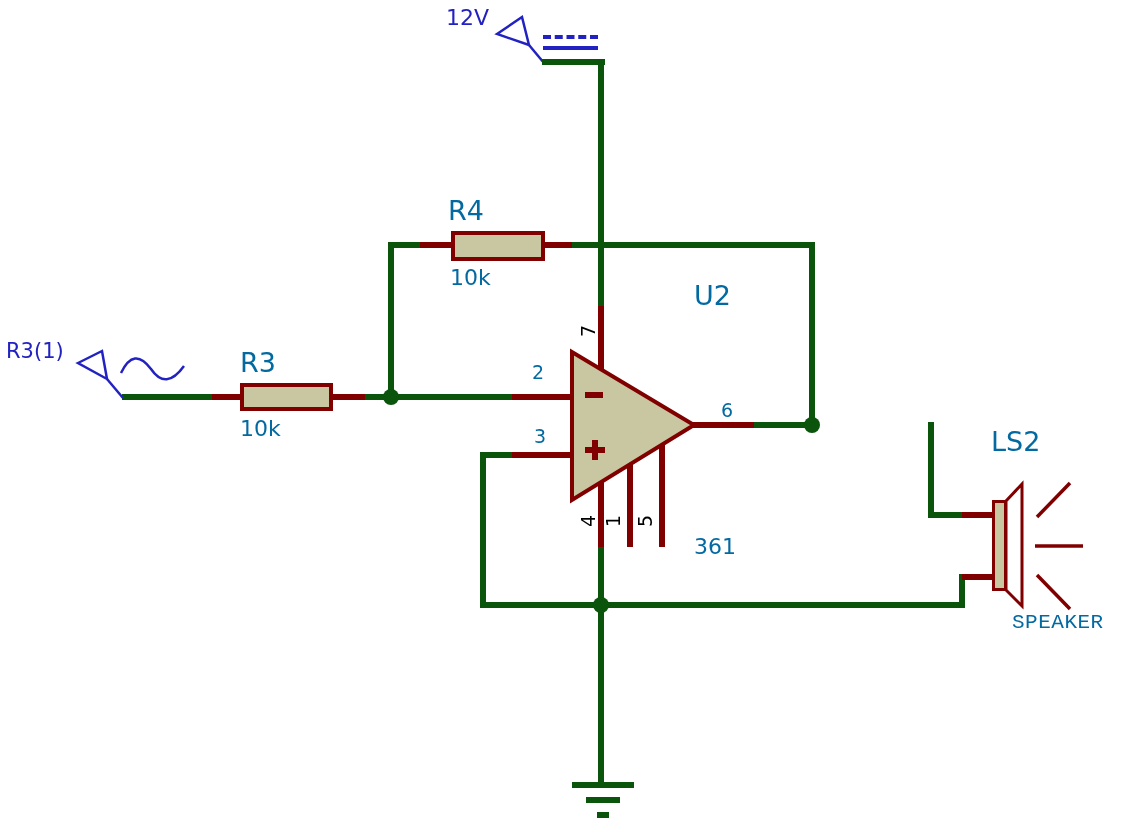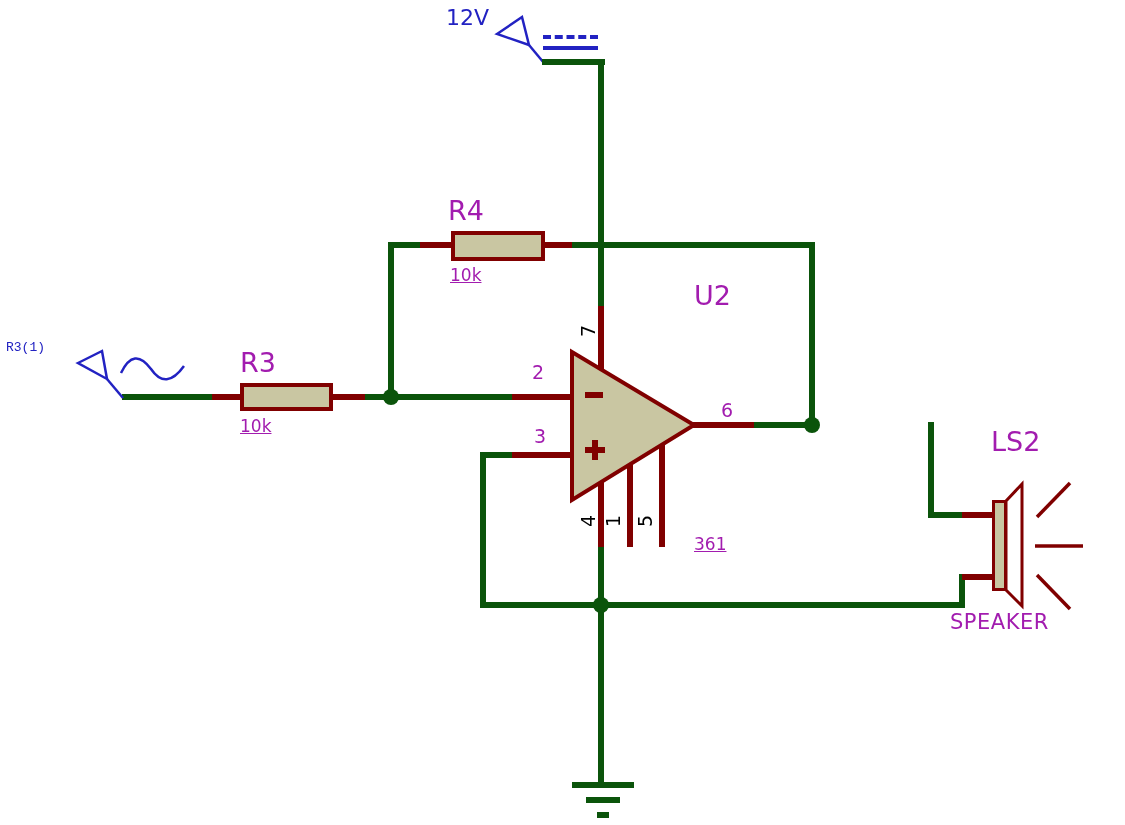--- a/index.html
+++ b/index.html
@@ -13,30 +13,30 @@
   .dot{position:absolute;width:16px;height:16px;border-radius:50%;background:#0B540B;}
   
   .rbody{
     position:absolute;background:#C9C6A2;border:4px solid #800000;box-sizing:border-box;
   }
   .spkbody{
     position:absolute;background:#C9C6A2;border:3px solid #800000;box-sizing:border-box;
   }
   svg{position:absolute;overflow:visible;}
   
-  .lbl{position:absolute;color:#a21caf;white-space:nowrap;line-height:1;}
+  .lbl{position:absolute;color:#0369a1;white-space:nowrap;line-height:1;}
   .ref{font-size:27px;}
-  .val{font-size:17px;text-decoration:underline;}
+  .val{font-size:22px;}
   .pin{font-size:19px;}
   .pinrot{
     position:absolute;width:26px;height:26px;display:flex;align-items:center;justify-content:center;
     transform:rotate(-90deg);color:#000;font-size:19px;line-height:1;
   }
   .blue{color:#2222C2;}
-  .net{font-size:13px;font-family:Liberation Mono, monospace;}
+  .net{font-size:21px;}
   .pwr{font-size:22px;}
   .spktxt{font-size:21px;letter-spacing:0.5px;}
   
   .mark{position:absolute;background:#800000;}
   
   .dcdash{position:absolute;width:55px;height:0;border-top:4px dashed #2222C2;}
   .dcsolid{position:absolute;width:55px;height:4px;background:#2222C2;}
 </style>
 </head>
 <body>
@@ -123,21 +123,21 @@
   <div class="spkbody" style="left:992px;top:500px;width:15px;height:91px;"></div>
   <svg width="40" height="130" style="left:988px;top:480px;">
     <polygon points="18,21 34,4 34,126 18,110" fill="#ffffff" stroke="#800000" stroke-width="3" stroke-linejoin="miter"></polygon>
   </svg>
   <svg width="60" height="136" style="left:1030px;top:477px;">
     <line x1="7" y1="40" x2="40" y2="6" stroke="#800000" stroke-width="3.5"></line>
     <line x1="5" y1="69" x2="53" y2="69" stroke="#800000" stroke-width="3.5"></line>
     <line x1="7" y1="98" x2="40" y2="132" stroke="#800000" stroke-width="3.5"></line>
   </svg>
   <div class="lbl ref" style="left:991px;top:428px;">LS2</div>
-  <div class="lbl spktxt" style="left:950px;top:612px;">SPEAKER</div>
+  <div class="lbl spktxt" style="left:1012px;top:612px;font-family:Liberation Mono, monospace;">SPEAKER</div>
 
   <div>
     <div class="wg" style="left:572px;top:782px;width:62px;height:6px;"></div>
     <div class="wg" style="left:586px;top:797px;width:34px;height:6px;"></div>
     <div class="wg" style="left:597px;top:812px;width:12px;height:6px;"></div>
   </div>
 
 </div>
 
 </body></html>

